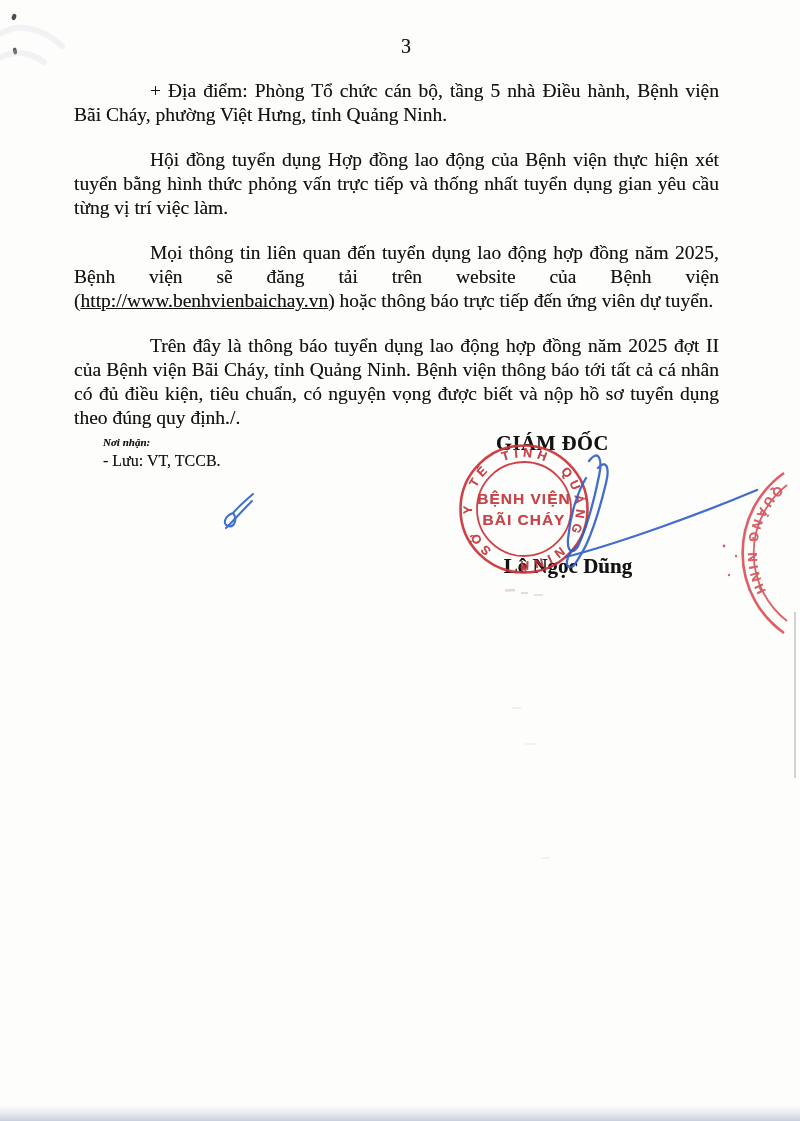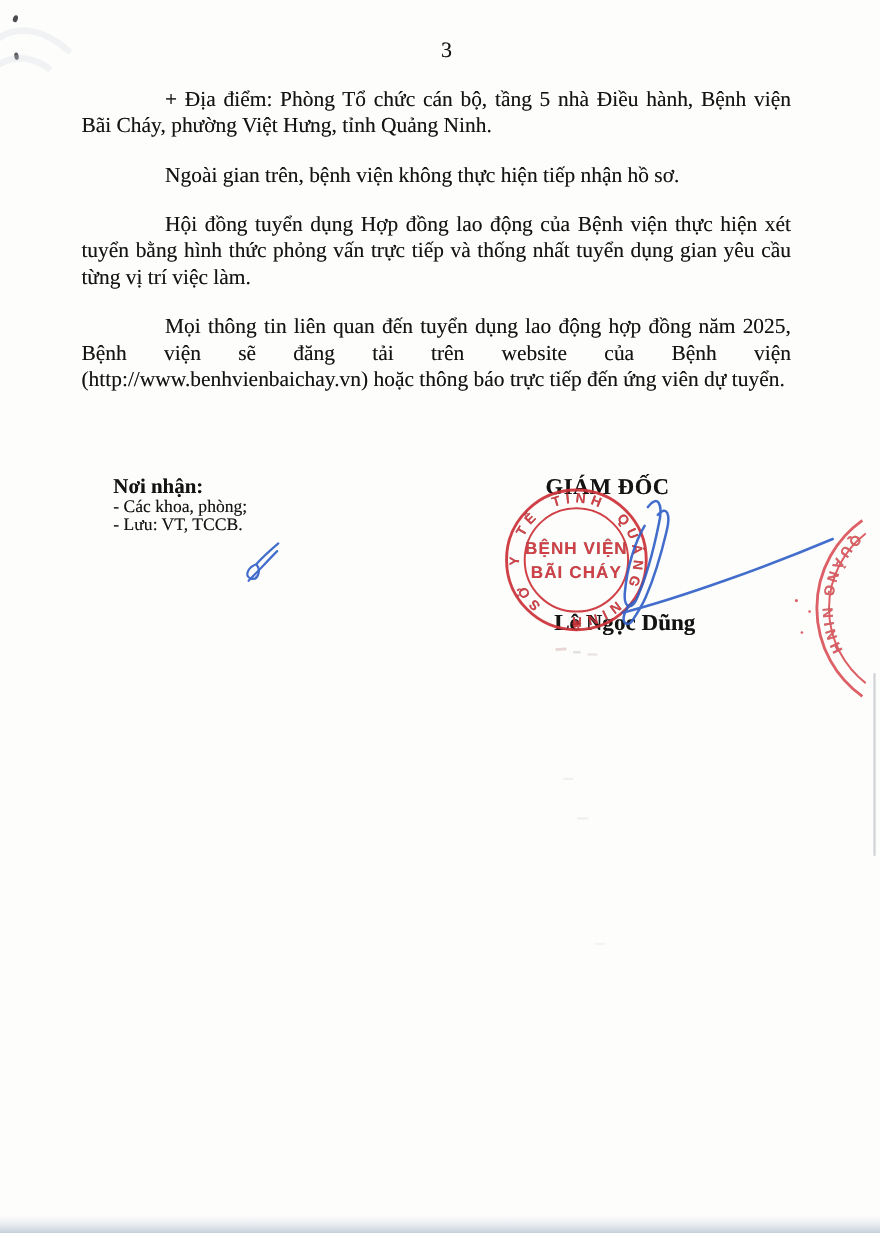--- a/index.html
+++ b/index.html
@@ -10,51 +10,50 @@
     text-shadow:0 0 .5px rgba(0,0,0,.45);
   }
   .pagenum{position:absolute;top:35px;left:0;width:812px;text-align:center;font-size:20px;}
   .body{
     position:absolute;left:74px;top:79px;width:645px;
     font-size:19.5px;line-height:24px;text-align:justify;
   }
   .body p{margin:21px 0 0;text-indent:76px;}
   .body p.first{margin-top:0;}
   .body p.h{font-weight:bold;}
-  .link{}
+  .link{text-decoration:underline;}
   .recipients{position:absolute;left:103px;top:434px;font-size:16px;line-height:17.6px;}
-  .recipients .label{font-weight:bold;font-size:19px;}
+  .recipients .label{font-weight:bold;font-style:italic;font-size:11px;}
   .giamdoc{position:absolute;left:496px;top:432px;width:140px;text-align:left;
     font-weight:bold;font-size:20.5px;letter-spacing:.5px;}
   .signer{position:absolute;left:493px;top:554px;width:150px;text-align:center;
     font-weight:bold;font-size:21px;}
   .overlay{position:absolute;left:0;top:0;width:800px;height:1121px;pointer-events:none;}
   .bottom-edge{position:absolute;left:0;right:0;bottom:0;height:16px;
     background:linear-gradient(to bottom, rgba(227,231,236,0) 0%, #e6eaef 55%, #c7cfdb 100%);}
   .right-edge{position:absolute;left:794px;top:612px;width:2px;height:166px;
     background:#9aa0a8;opacity:.45;}
   .stamp-sans{font-family:"Liberation Sans","DejaVu Sans",sans-serif;font-weight:bold;}
 </style>
 </head>
 <body>
 
 <div class="page">
 
   <div class="pagenum">3</div>
 
   <div class="body">
     <p class="first">+ Địa điểm: Phòng Tổ chức cán bộ, tầng 5 nhà Điều hành, Bệnh viện Bãi Cháy, phường Việt Hưng, tỉnh Quảng Ninh.</p>
-    <p>Ngoài gian trên, bệnh viện không thực hiện tiếp nhận hồ sơ.</p>
     <p>Hội đồng tuyển dụng Hợp đồng lao động của Bệnh viện thực hiện xét tuyển bằng hình thức phỏng vấn trực tiếp và thống nhất tuyển dụng gian yêu cầu từng vị trí việc làm.</p>
     <p><span>Mọi thông tin liên quan đến tuyển dụng lao động hợp đồng năm 2025, Bệnh viện sẽ đăng tải trên website của Bệnh viện (</span><span class="link">http://www.benhvienbaichay.vn</span><span>) hoặc thông báo trực tiếp đến ứng viên dự tuyển.</span></p>
+    <p>Trên đây là thông báo tuyển dụng lao động hợp đồng năm 2025 đợt II của Bệnh viện Bãi Cháy, tỉnh Quảng Ninh. Bệnh viện thông báo tới tất cả cá nhân có đủ điều kiện, tiêu chuẩn, có nguyện vọng được biết và nộp hồ sơ tuyển dụng theo đúng quy định./.</p>
   </div>
 
   <div class="recipients">
     <div class="label">Nơi nhận:</div>
-    <div>- Các khoa, phòng;</div>
     <div>- Lưu: VT, TCCB.</div>
   </div>
 
   <div class="giamdoc">GIÁM ĐỐC</div>
   <div class="signer">Lê Ngọc Dũng</div>
 
   <svg class="overlay" viewBox="0 0 800 1121">
     <defs>
       <path id="rimM" d="M472,509 a52,52 0 1 1 104,0 a52,52 0 1 1 -104,0"></path>
       <path id="rimE" d="M840,461 a92,92 0 1 0 0,184 a92,92 0 1 0 0,-184"></path>

